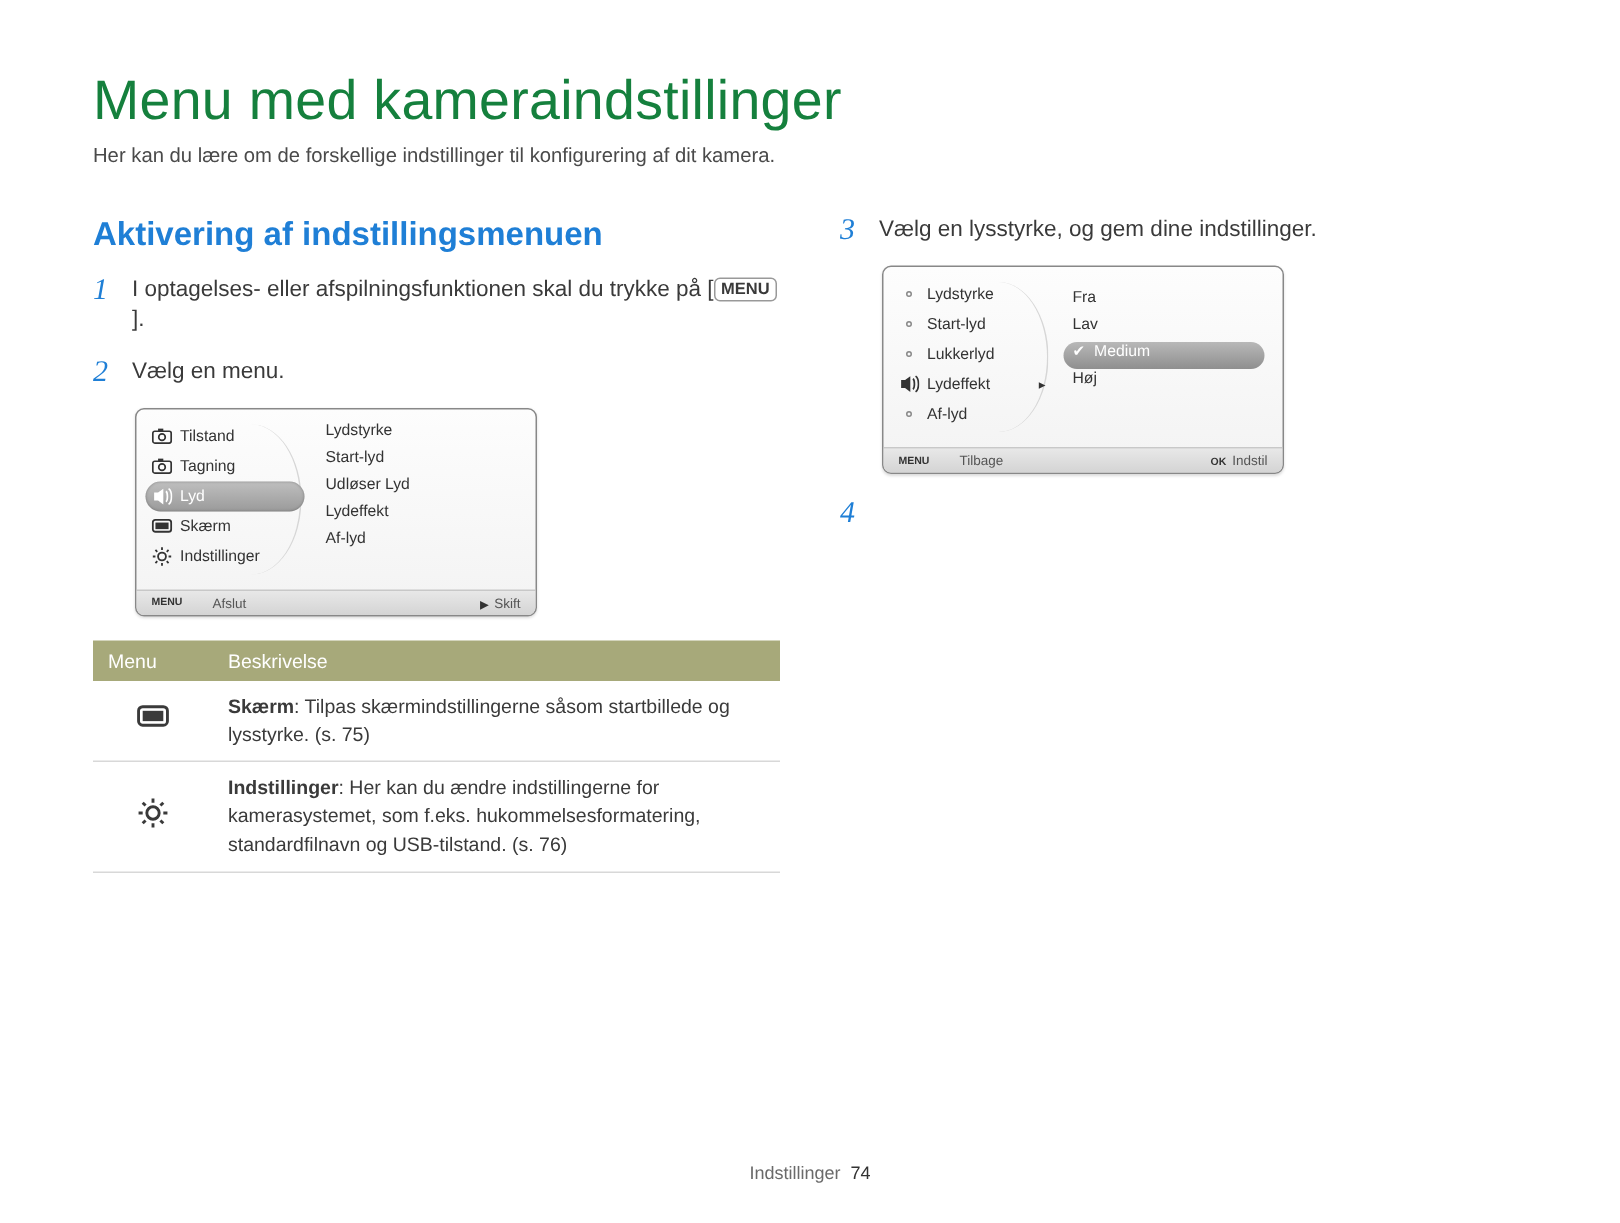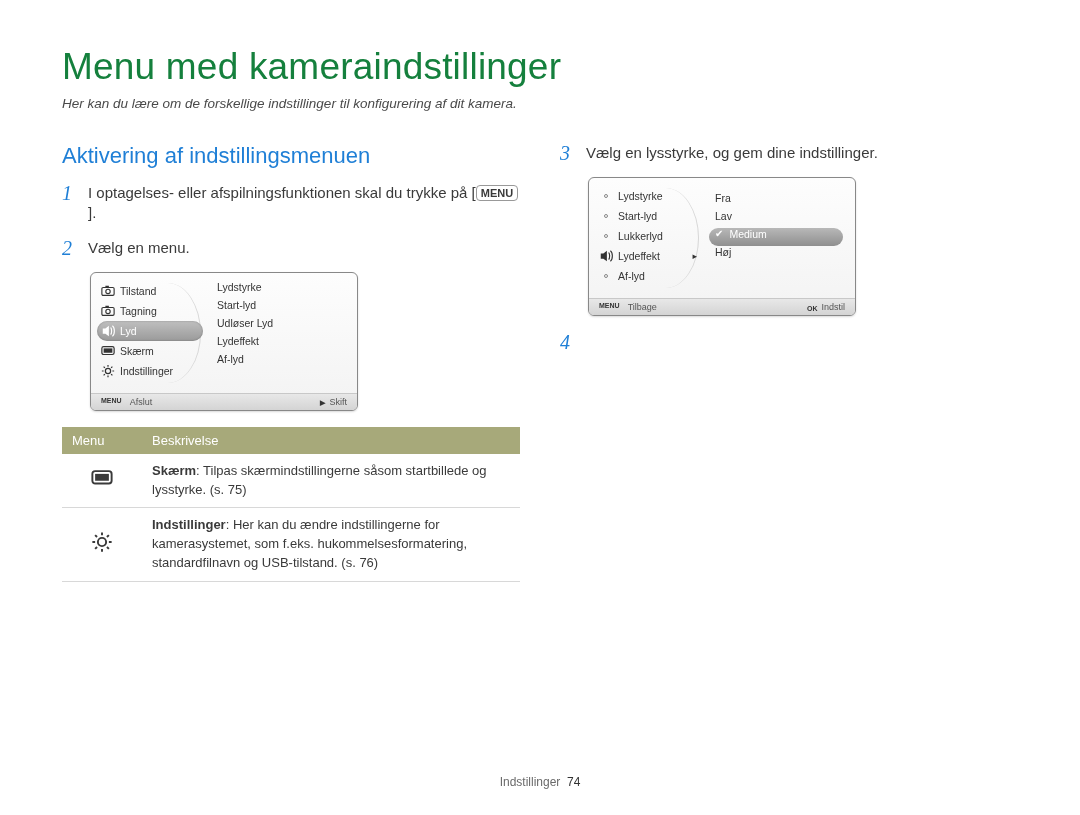--- a/index.html
+++ b/index.html
@@ -18,30 +18,29 @@
     color: #15803d;
     font-weight: 400;
     font-size: 37px;
     letter-spacing: 0.2px;
     margin-bottom: 8px;
   }
   .intro {
     font-size: 13.5px;
     color: #4a4a4a;
     margin-bottom: 32px;
-    font-style: italic;
   }
   .columns {
     display: flex;
     gap: 40px;
   }
   .col { flex: 1; }
   h2.section-title {
     color: #1f7fd6;
-    font-weight: 400;
+    font-weight: 700;
     font-size: 22px;
     margin-bottom: 14px;
   }
   .step {
     display: flex;
     gap: 8px;
     margin-bottom: 14px;
     font-size: 15px;
     line-height: 1.35;
   }
@@ -131,21 +130,21 @@
   .check { font-size:10px; }
 
   .lcd-footer {
     border-top: 1px solid #c8c8c8;
     background: linear-gradient(#e8e8e8,#d4d4d4);
     display:flex;
     font-size: 9px;
     color:#555;
     padding: 3px 10px;
   }
-  .lcd-footer .fl { flex:1; display:flex; align-items:flex-start; gap:8px;}
+  .lcd-footer .fl { flex:1; display:flex; align-items:center; gap:20px;}
   .lcd-footer .fr { display:flex; align-items:flex-end; gap:4px;}
   .tiny-key {
     display:inline-block;
     font-size:7px;
     font-weight:700;
     font-family: Arial,sans-serif;
     color:#333;
   }
 
   

